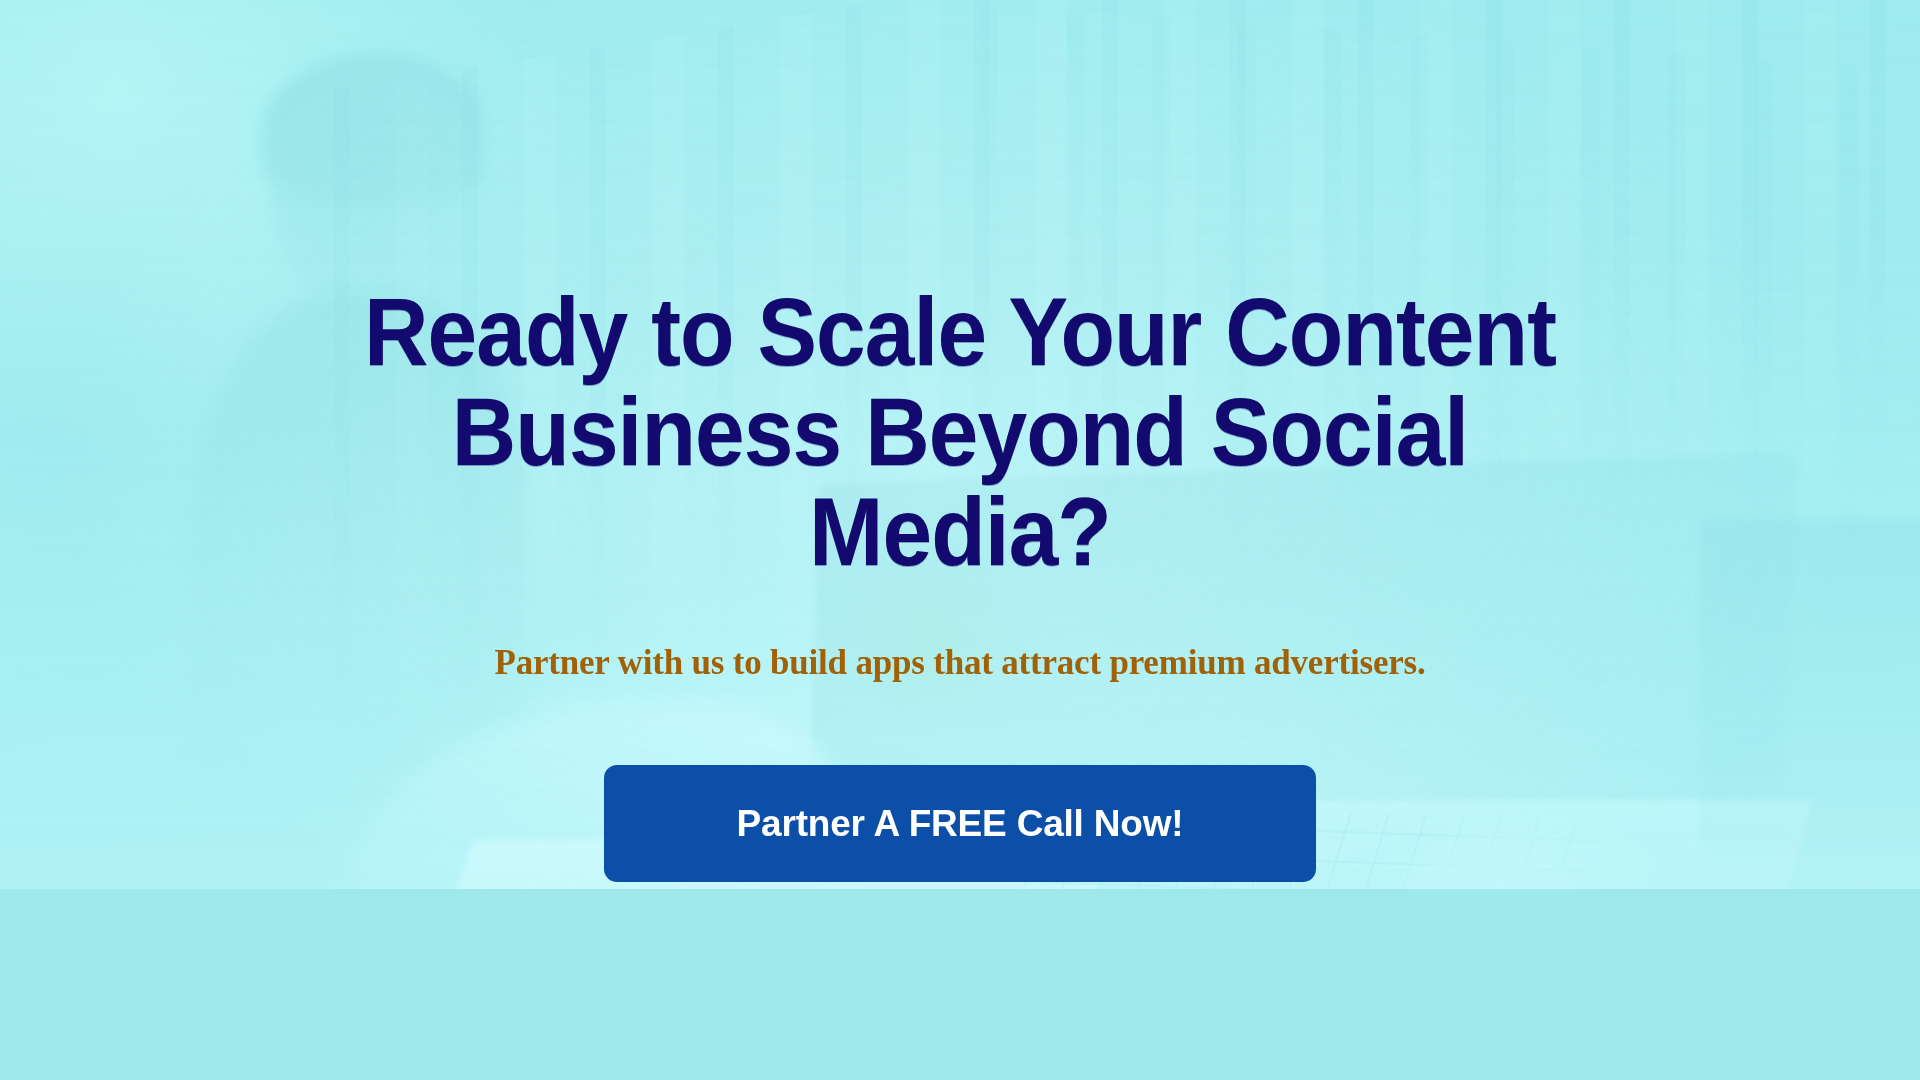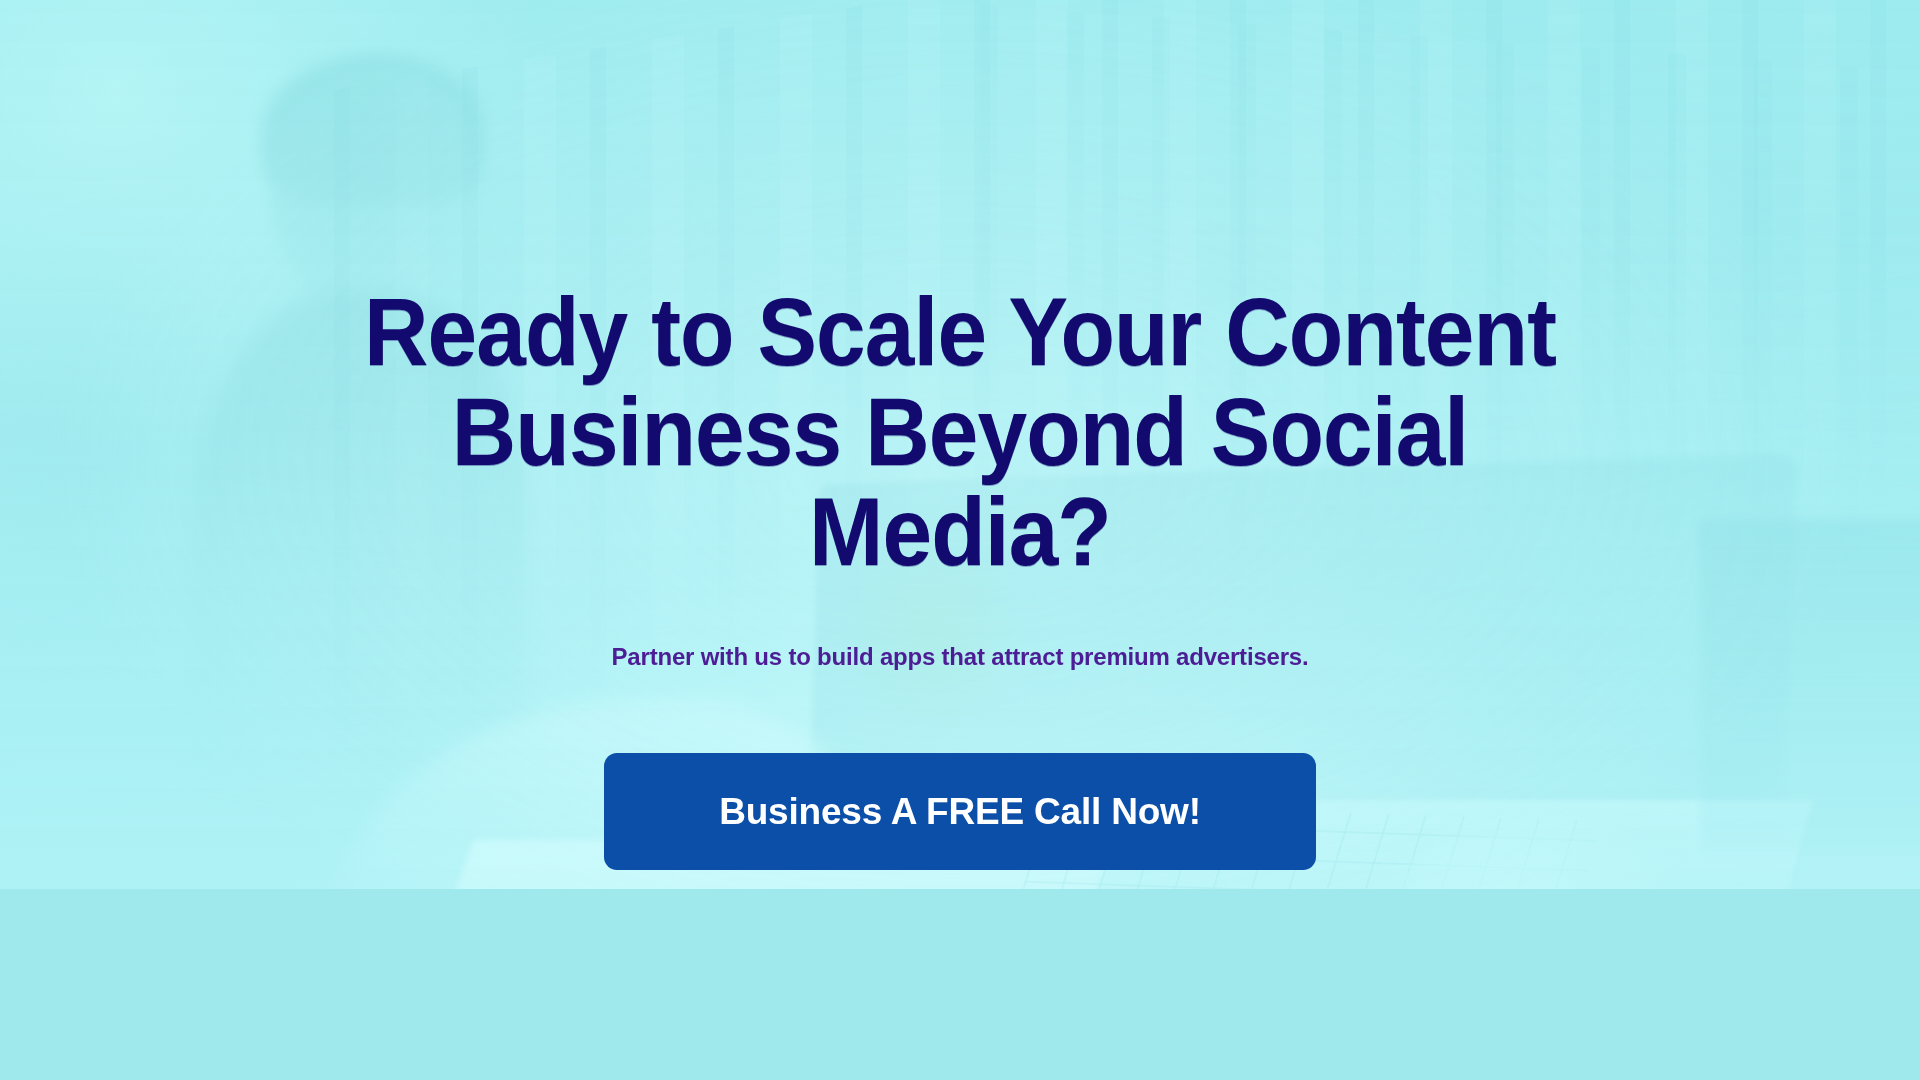--- a/index.html
+++ b/index.html
@@ -216,24 +216,24 @@
     letter-spacing:-1px;
     text-align:center;
     max-width:1400px;
     transform:scaleX(.93);
     text-shadow:0 1px 0 rgba(18,10,110,.35);
   }
   .headline .line{display:block;}
 
   .subhead{
     margin-top:62px;
-    color:#4c1d95;
-    font-family:Liberation Sans, sans-serif;
+    color:#a16207;
+    font-family:Liberation Serif, serif;
     font-weight:700;
-    font-size:24px;
+    font-size:35px;
     letter-spacing:-.2px;
     text-align:center;
   }
 
   .cta-wrap{
     margin-top:82px;
   }
   .cta-button{
     display:inline-flex;
     align-items:center;
@@ -281,17 +281,17 @@
   <div class="content">
 
     <h1 class="headline">
       <span class="line">Ready to Scale Your Content</span>
       <span class="line">Business Beyond Social Media?</span>
     </h1>
 
     <p class="subhead">Partner with us to build apps that attract premium advertisers.</p>
 
     <div class="cta-wrap">
-      <button class="cta-button">Business A FREE Call Now!</button>
+      <button class="cta-button">Partner A FREE Call Now!</button>
     </div>
 
   </div>
 </div>
 
 </body></html>

